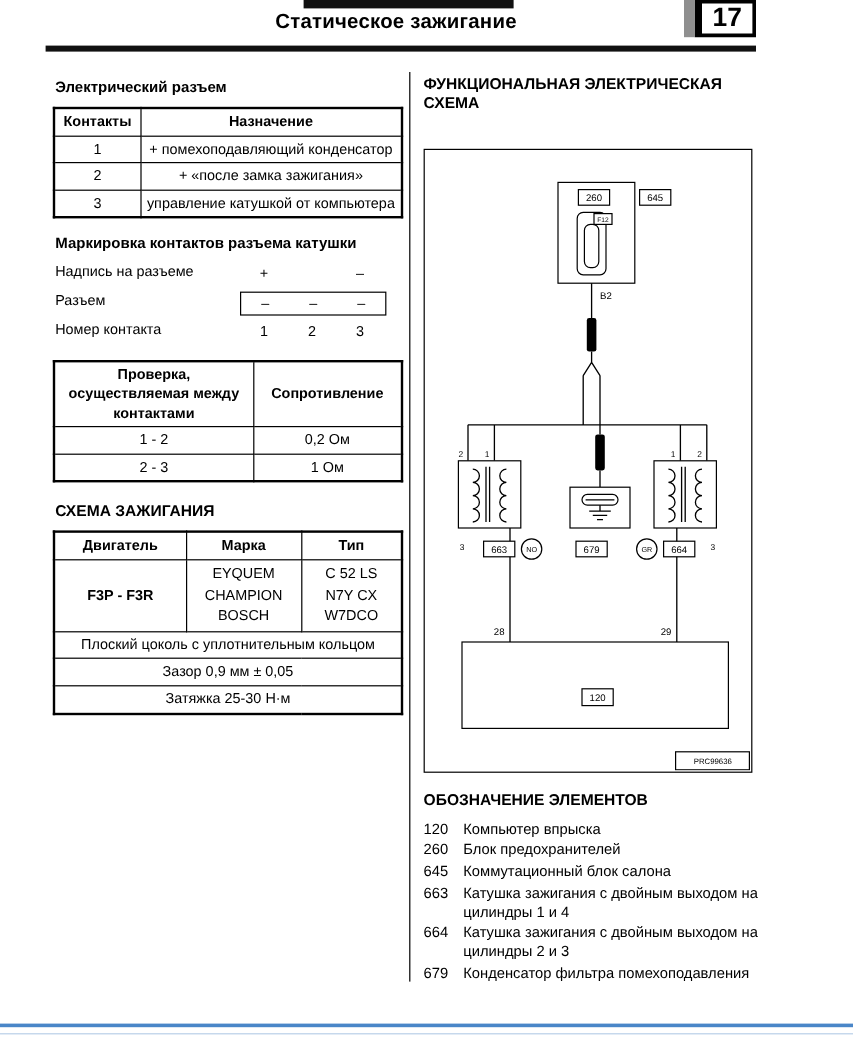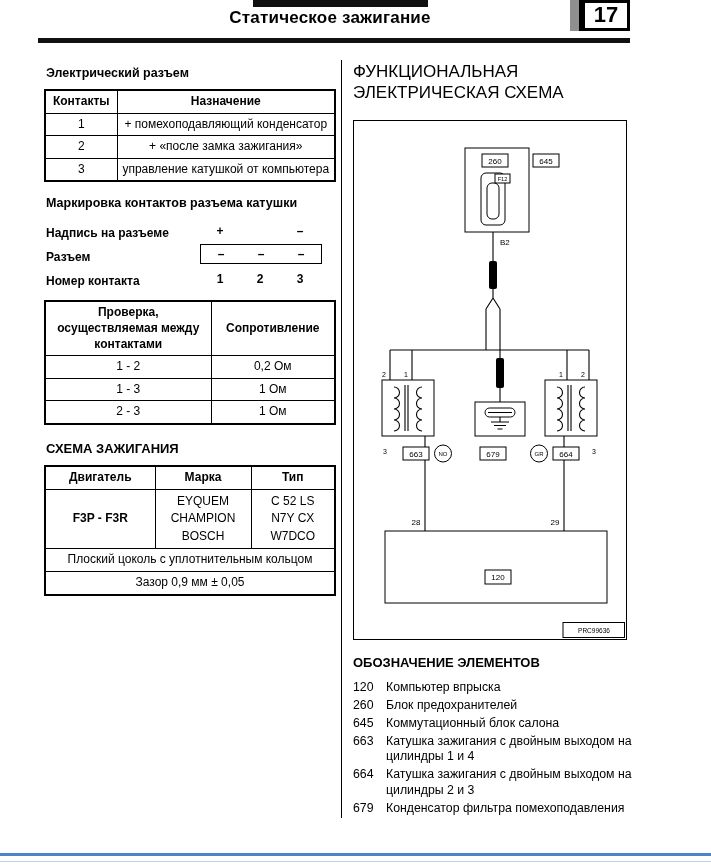--- a/index.html
+++ b/index.html
@@ -30,28 +30,28 @@
   .col-narrow { width:72px; }
   .res-c1 { width:166px; }
   .vtop { vertical-align:top; }
   .plug-c1 { width:110px; }
   .plug-c2 { width:96px; }
   .bold { font-weight:bold; }
   .stack div { padding:1px 0; }
 
   
   .marking { margin:2px 0 12px 2px; }
-  .mark-row { display:flex; align-items:flex-end; height:21px; font-size:12px; margin-bottom:3px;font-weight:bold; }
+  .mark-row { display:flex; align-items:flex-start; height:21px; font-size:12px; margin-bottom:3px; }
   .mark-label { width:154px; }
   .mark-cells { display:flex; }
   .mark-cells.boxed { border:1.5px solid #000; }
   .mark-cell { width:40px; text-align:center; line-height:18px; }
 
   
-  .schema-heading { font-size:17px; font-weight:normal; line-height:1.22; margin-bottom:17px; }
+  .schema-heading { font-size:13px; font-weight:bold; line-height:1.22; margin-bottom:30px; }
   .diagram-frame { width:274px; height:520px; border:1.5px solid #000; background:#fff; }
   .legend-heading { font-size:13px; font-weight:bold; margin:15px 0 10px 0; }
   .legend-item { display:flex; font-size:12.3px; line-height:1.28; margin-bottom:2px; }
   .legend-num { width:33px; flex:none; }
   .legend-text { flex:1; }
 
   
   .w { stroke:#000; stroke-width:1.1; fill:none; }
   .box { stroke:#000; stroke-width:1; fill:#fff; }
   .fillb { fill:#000; stroke:none; }
@@ -135,24 +135,20 @@
 
     <table class="tbl" style="margin-top:8px;">
       <tbody>
           <tr>
         <th class="res-c1">Проверка, осуществляемая между контактами</th>
         <th class="vtop">Сопротивление</th>
       </tr>
       <tr>
         <td>1 - 2</td>
         <td>0,2 Ом</td>
-      </tr>
-      <tr>
-        <td>1 - 3</td>
-        <td>1 Ом</td>
       </tr>
       <tr>
         <td>2 - 3</td>
         <td>1 Ом</td>
       </tr>
     </tbody>
       </table>
 
     <div class="h-sec h-caps" style="margin-top:16px;">СХЕМА ЗАЖИГАНИЯ</div>
 
@@ -175,20 +171,23 @@
           <div>N7Y CX</div>
           <div>W7DCO</div>
         </td>
       </tr>
       <tr>
         <td colspan="3">Плоский цоколь с уплотнительным кольцом</td>
       </tr>
       <tr>
         <td colspan="3">Зазор 0,9 мм ± 0,05</td>
       </tr>
+      <tr>
+        <td colspan="3">Затяжка 25-30 Н·м</td>
+      </tr>
     </tbody>
       </table>
 
   </div>
 
   <div class="divider"></div>
 
   <div class="right-col">
 
     <div class="schema-heading">ФУНКЦИОНАЛЬНАЯ ЭЛЕКТРИЧЕСКАЯ СХЕМА</div>

